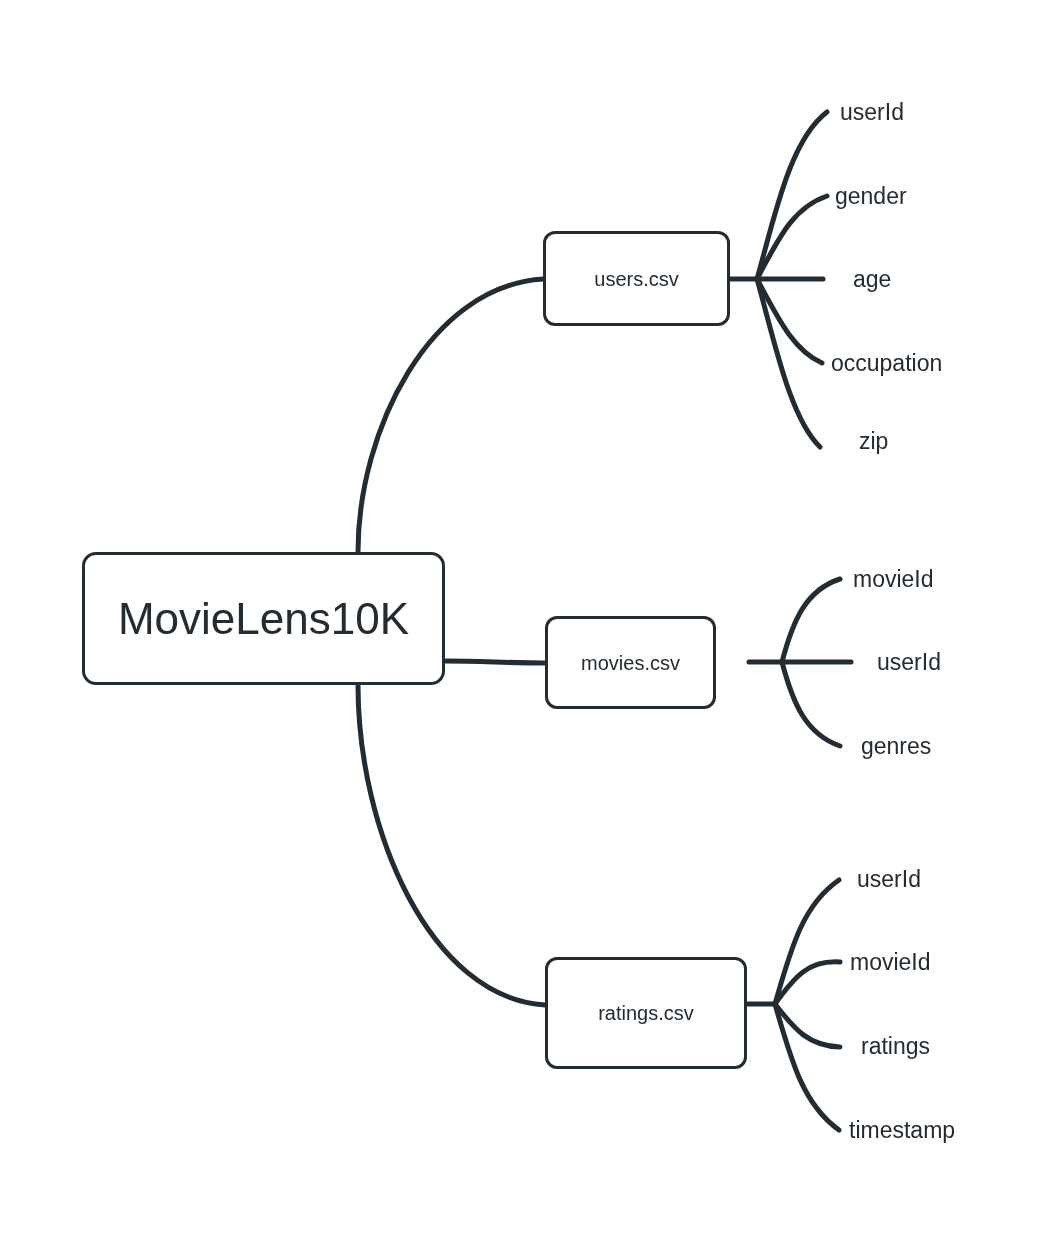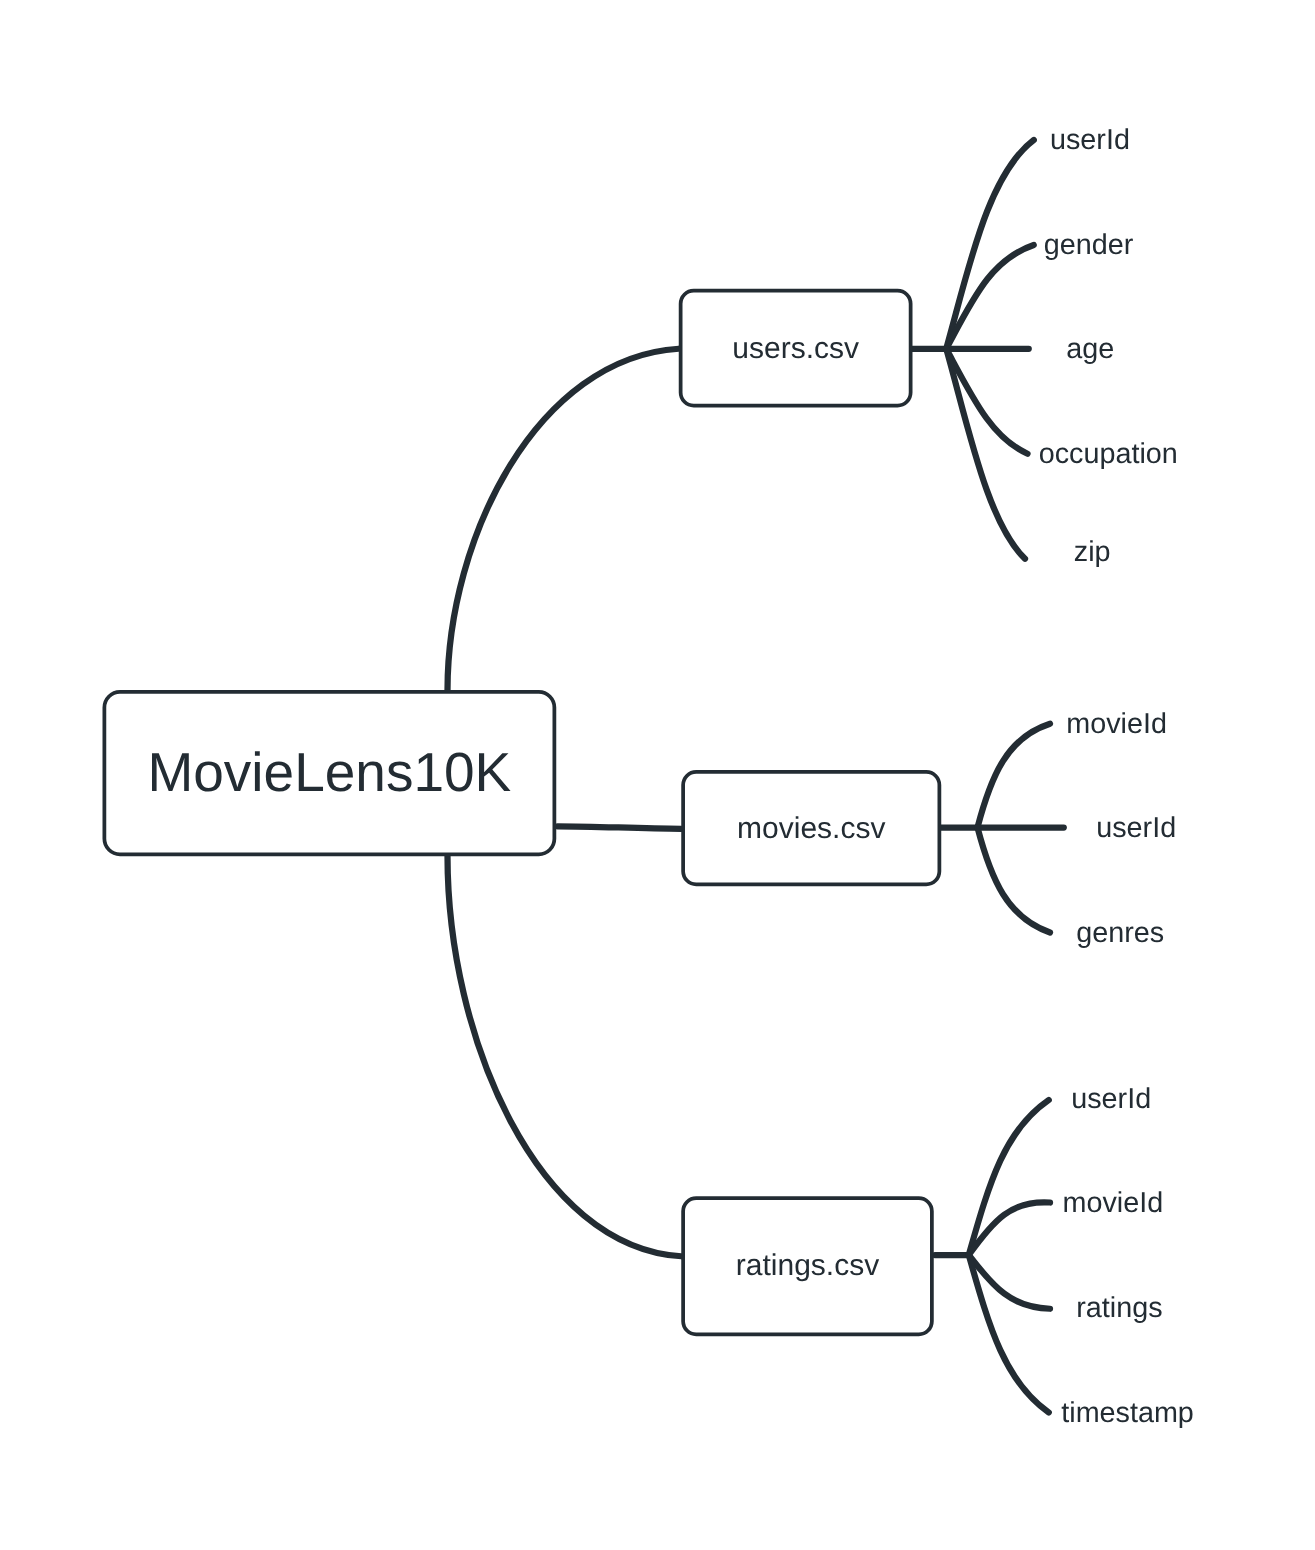--- a/index.html
+++ b/index.html
@@ -43,32 +43,32 @@
     top: 552px;
     width: 363px;
     height: 133px;
     border-radius: 14px;
   }
   .node-root .node-label {
     font-size: 44px;
     letter-spacing: 0px;
   }
   .node-branch .node-label {
-    font-size: 24px;
+    font-size: 20px;
   }
   .node-users {
     left: 543px;
     top: 231px;
     width: 187px;
     height: 95px;
   }
   .node-movies {
     left: 545px;
     top: 616px;
-    width: 208px;
+    width: 171px;
     height: 93px;
   }
   .node-ratings {
     left: 545px;
     top: 957px;
     width: 202px;
     height: 112px;
   }
   .node-label {
     white-space: nowrap;

